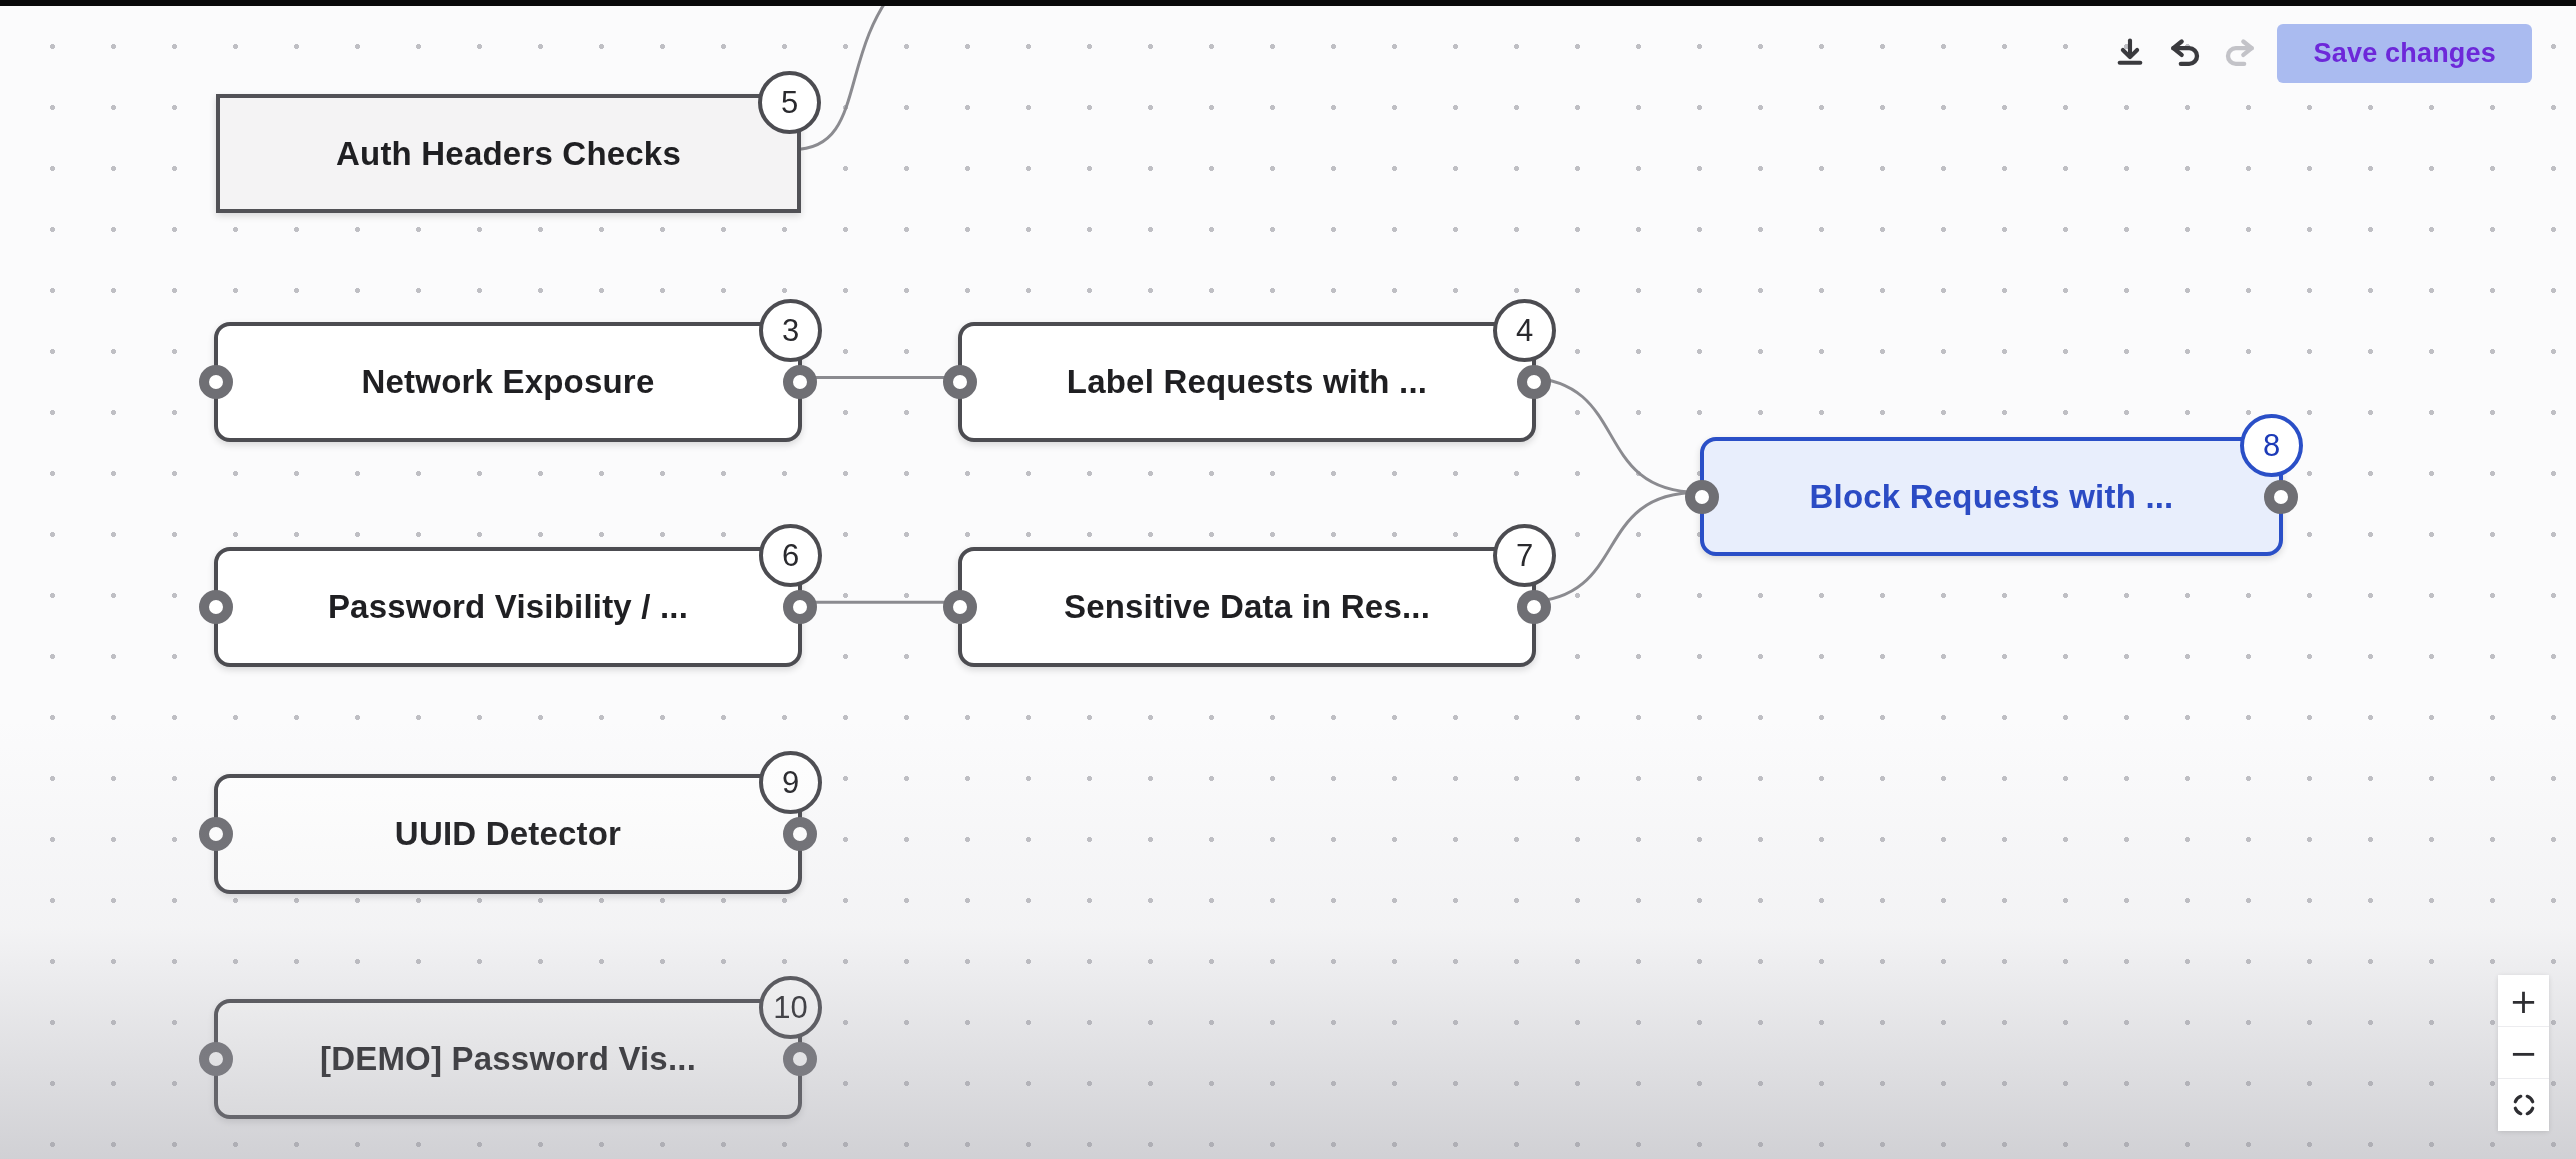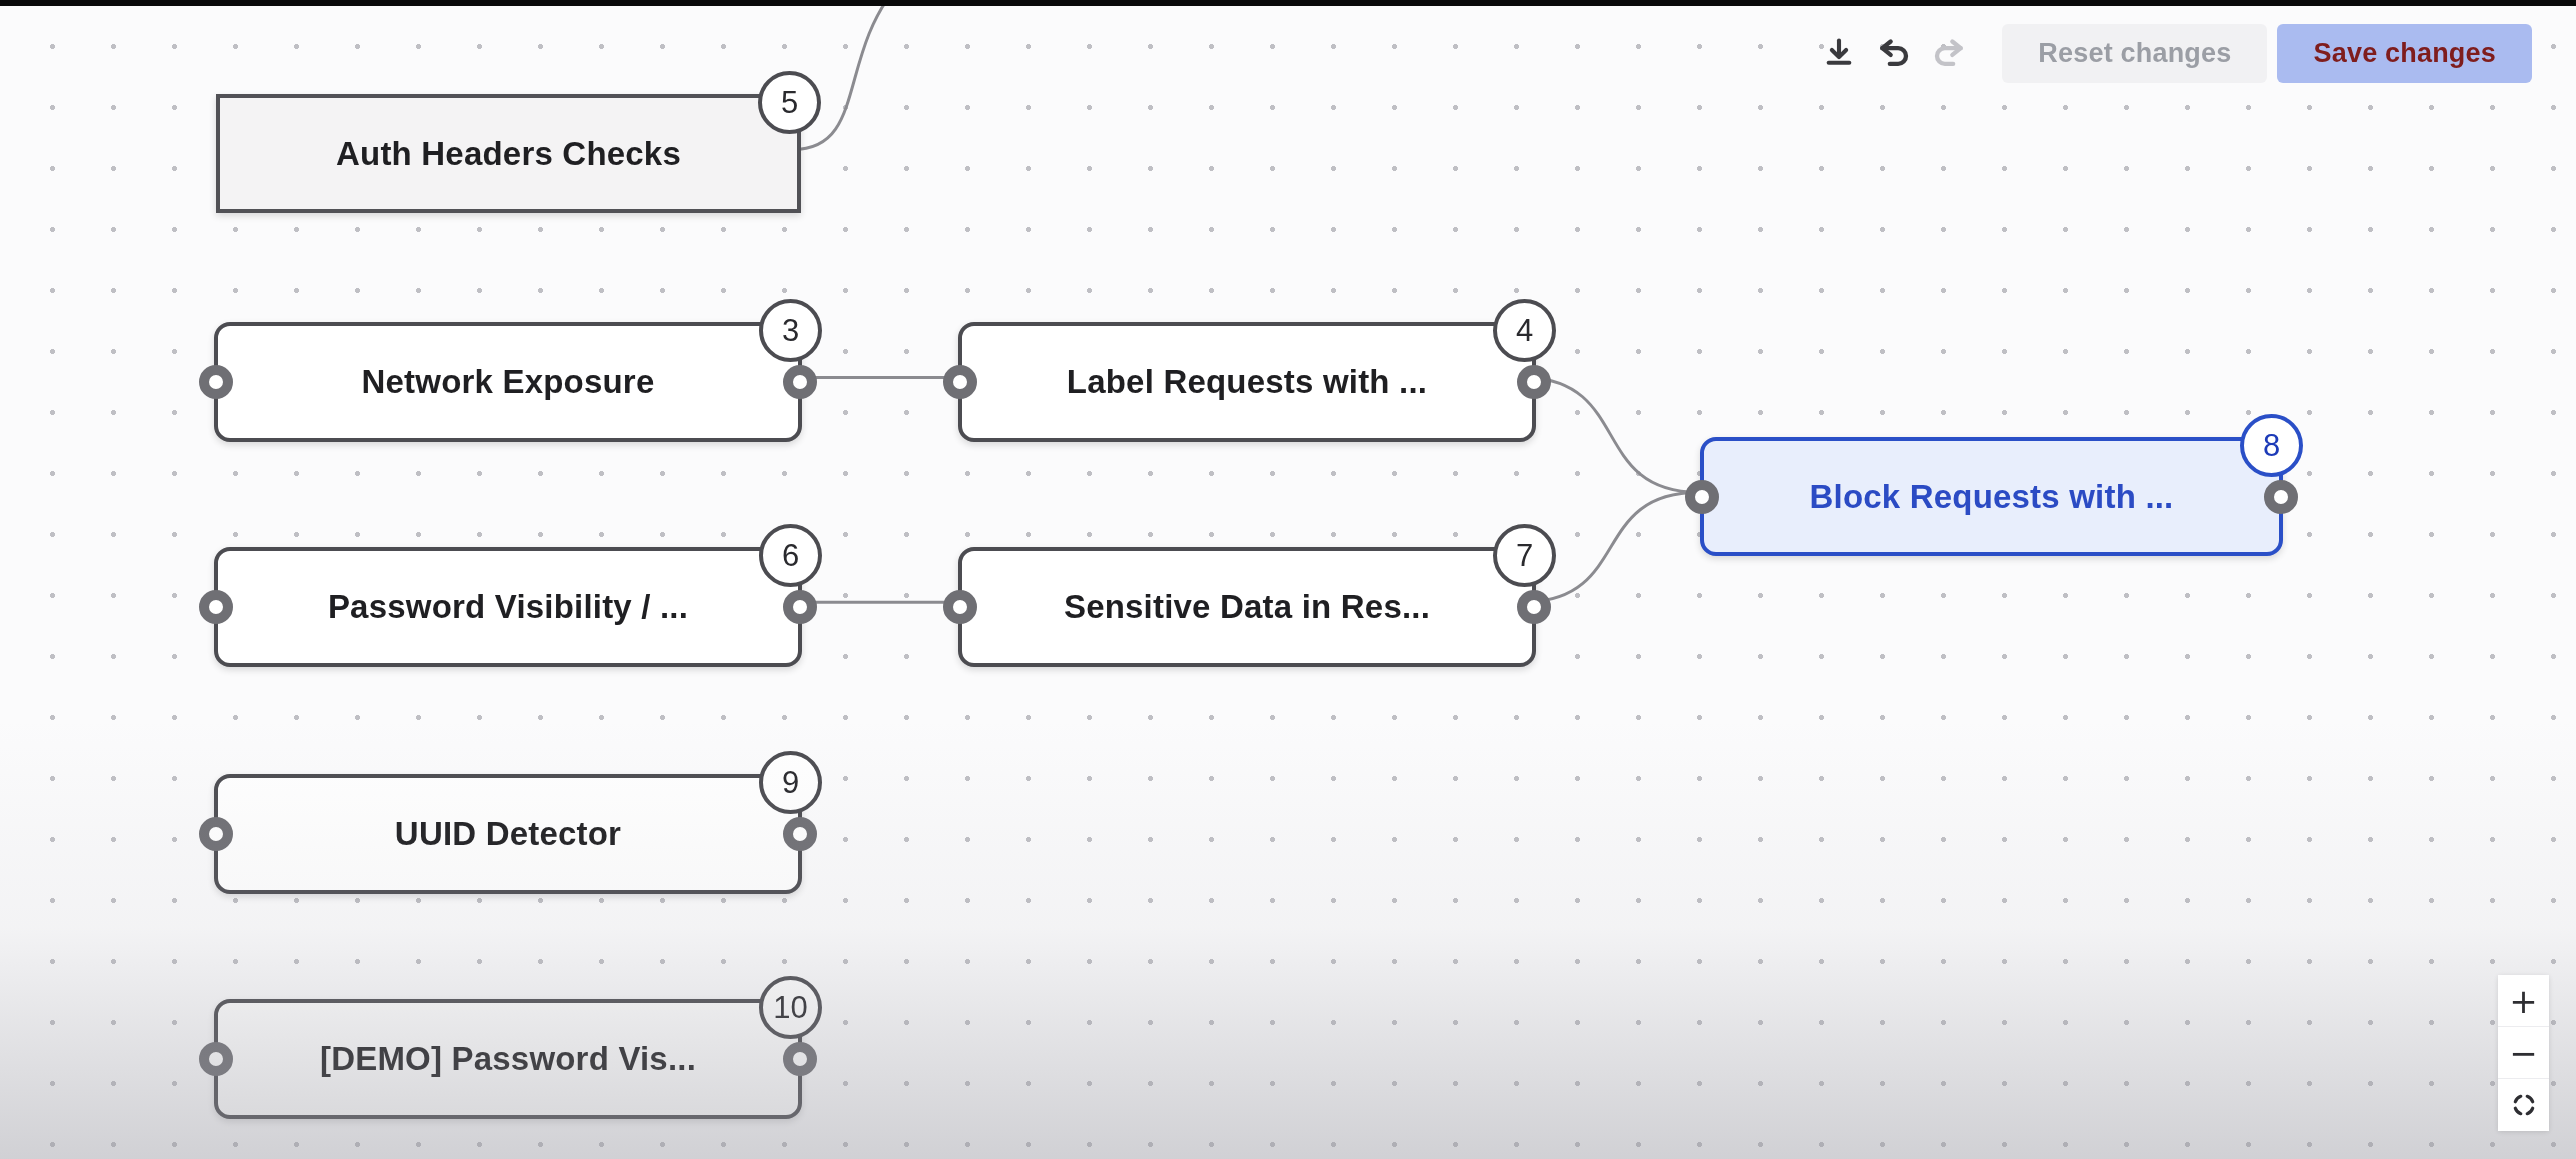--- a/index.html
+++ b/index.html
@@ -45,21 +45,21 @@
   .toolbar{position:absolute;top:22px;right:44px;display:flex;align-items:center;z-index:20;}
   .icon-btn{width:55px;height:63px;display:flex;align-items:center;justify-content:center;background:none;border:none;cursor:pointer;padding:0;}
   .icon-btn svg{display:block;}
   .icon-stroke{stroke:#3a3a3e;stroke-width:2.6;fill:none;stroke-linecap:round;stroke-linejoin:round;}
   .icon-btn.disabled .icon-stroke{stroke:#c3c3c8;}
   .btn{
     height:59px;border:none;border-radius:6px;font-family:"Liberation Sans",sans-serif;
     font-size:27px;font-weight:700;cursor:pointer;padding:0 36px;letter-spacing:0.2px;
   }
   .btn.reset{background:#f1f1f3;color:#9b9ea5;margin-left:26px;}
-  .btn.save{background:#aabbf0;color:#7f1d1d;margin-left:10px;}
+  .btn.save{background:#aabbf0;color:#6d28d9;margin-left:10px;}
   
   .zoom-panel{
     position:absolute;left:2498px;top:975px;width:51px;z-index:20;background:#ffffff;
     box-shadow:0 1px 5px rgba(0,0,0,0.12);border-radius:2px;display:flex;flex-direction:column;
   }
   .zoom-btn{
     width:51px;height:52px;background:#ffffff;border:none;border-bottom:1px solid #ececef;
     display:flex;align-items:center;justify-content:center;cursor:pointer;padding:0;
   }
   .zoom-btn:last-child{border-bottom:none;}
@@ -147,21 +147,20 @@
         <path class="icon-stroke" d="M10 4.5 L5 8.5 L10 12.5"></path>
         <path class="icon-stroke" d="M5 8.5 H14.5 A4.7 4.7 0 0 1 14.5 17.9 H9.5"></path>
       </svg>
     </button>
     <button class="icon-btn disabled">
       <svg width="40" height="40" viewBox="0 0 24 24">
         <path class="icon-stroke" d="M14 4.5 L19 8.5 L14 12.5"></path>
         <path class="icon-stroke" d="M19 8.5 H9.5 A4.7 4.7 0 0 0 9.5 17.9 H14.5"></path>
       </svg>
     </button>
-    <button class="btn reset">Reset changes</button>
     <button class="btn save">Save changes</button>
   </div>
 
   <div class="zoom-panel">
     <button class="zoom-btn">
       <span class="zoom-glyph">+</span>
     </button>
     <button class="zoom-btn">
       <span class="zoom-glyph">−</span>
     </button>

